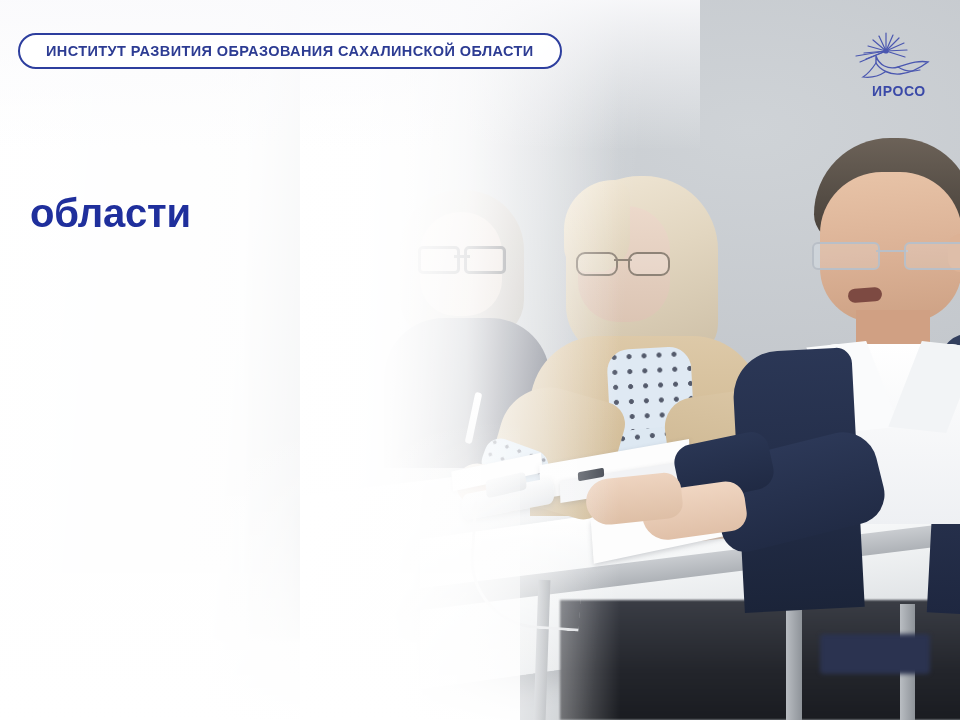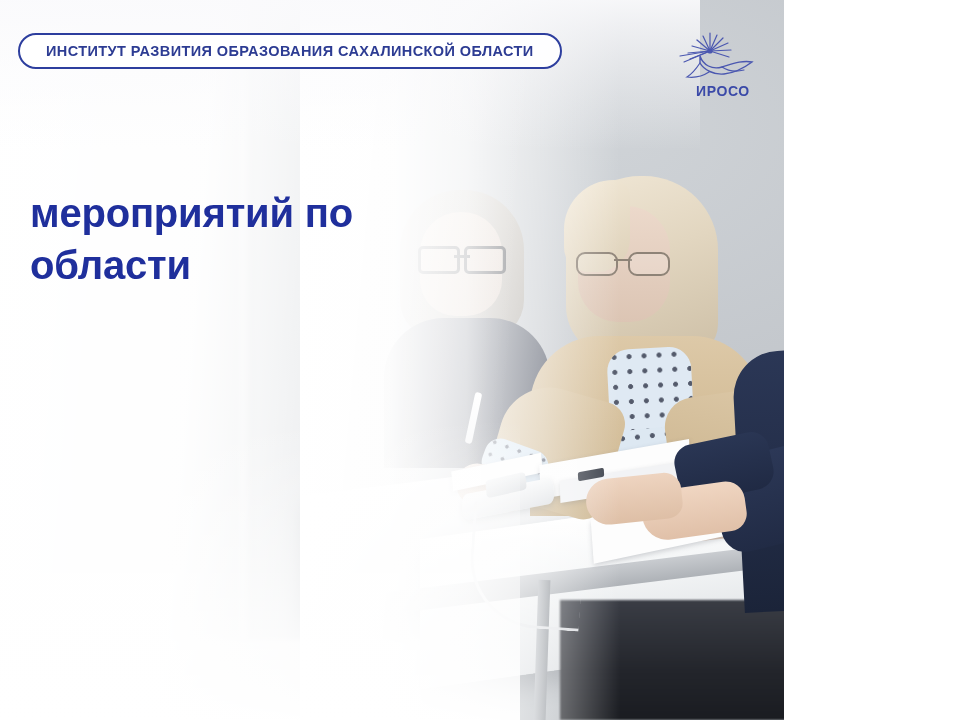--- a/index.html
+++ b/index.html
@@ -2,21 +2,21 @@
 <html><head>
 <meta charset="utf-8">
 <style>
   html,body{margin:0;padding:0;}
   body{
     width:960px;height:720px;overflow:hidden;
     font-family:"Liberation Sans","DejaVu Sans",sans-serif;
     background:#ffffff;
   }
   .poster{
-    position:relative;width:784px;height:720px;overflow:hidden;
+    position:relative;width:960px;height:720px;overflow:hidden;
     background:#c9cdd2;
   }
 
   
   .photo{position:absolute;inset:0;overflow:hidden;}
   .wall{
     position:absolute;inset:0;
     background:
       radial-gradient(120% 90% at 78% 18%, #cfd3d7 0%, #c2c6cb 45%, #b4b9be 100%);
   }
@@ -477,17 +477,16 @@
         <circle cx="40" cy="22" r="2.6" fill="#4a57b0" stroke="none"></circle>
         <path d="M30 27 C33 36, 42 41, 52 38 C62 35, 72 31, 82 33 C74 39, 64 44, 54 45 C44 46, 34 41, 30 34 Z" stroke-width="1.4"></path>
         <path d="M30 34 C26 40, 22 45, 17 48 C25 49, 33 47, 39 43"></path>
         <path d="M52 38 C58 42, 66 43, 74 41"></path>
       </g>
     </svg>
     <span class="logo-text">ИРОСО</span>
   </div>
 
   <h1 class="headline">
-    <span class="ln">мероприятий по</span>
     <span class="ln">области</span>
   </h1>
 
 </div>
 
 </body></html>

